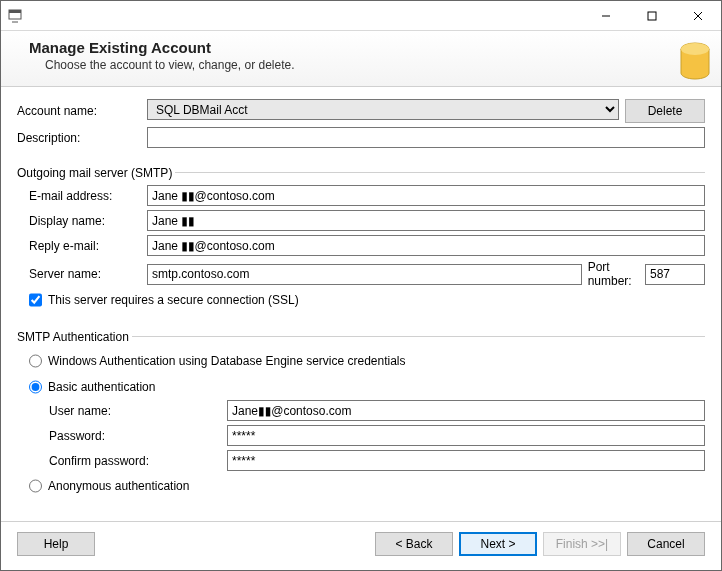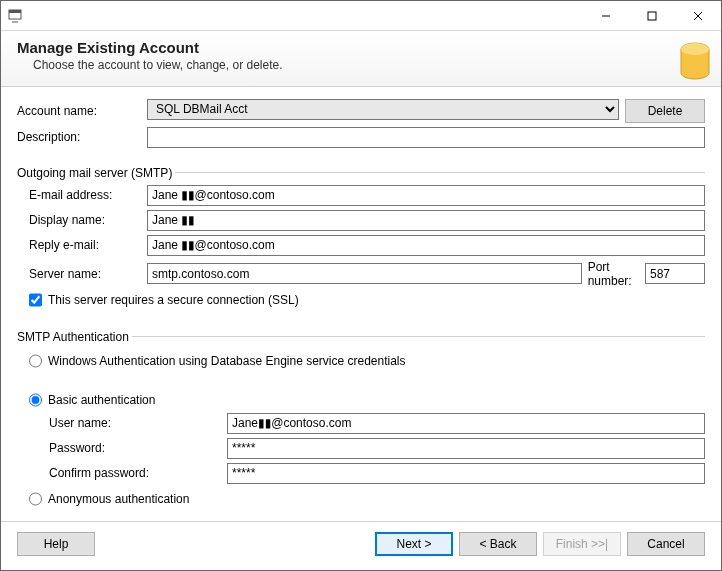--- a/index.html
+++ b/index.html
@@ -7,21 +7,21 @@
   body { width: 722px; height: 571px; border: 1px solid #666; background: #fff; display: flex; flex-direction: column; }
 
   
   .titlebar { height: 30px; background: #fff; display: flex; align-items: center; border-bottom: 1px solid #d9d9d9; }
   .titlebar .ticon { width: 16px; height: 16px; margin: 0 6px 0 6px; display:flex; align-items:center; justify-content:center; color:#555; }
   .titlebar .title { flex: 0 0 auto; color: #000; }
   .titlebar .spacer { flex: 1 1 auto; }
   .titlebar .winbtn { width: 46px; height: 30px; display: flex; align-items: center; justify-content: center; color: #000; }
 
   
-  .header { position: relative; height: 56px; background: linear-gradient(#fff, #f4f4f4); border-bottom: 1px solid #d0d0d0; padding: 8px 16px; }
+  .header { position: relative; height: 56px; background: linear-gradient(#fff, #f4f4f4); border-bottom: 1px solid #d0d0d0; padding: 8px 28px; }
   .header h1 { margin: 0; font-size: 15px; font-weight: 700; color: #222; }
   .header .sub { margin: 2px 0 0 16px; color: #333; }
   .headericon { position: absolute; right: 10px; top: 6px; width: 46px; height: 46px; }
 
   
   .content { flex: 1 1 auto; padding: 12px 16px 8px 16px; overflow: hidden; display:flex; flex-direction:column; }
 
   .row { display: flex; align-items: center; margin-bottom: 4px; }
   .row .label { width: 130px; color: #000; }
   .row .control { flex: 1 1 auto; }
@@ -145,21 +145,21 @@
   <div class="fieldset">
     <span class="legend">SMTP Authentication</span>
     <div class="box">
         <div class="inner">
 
       <label class="rdo">
         <input type="radio" name="auth" style="">
         <span>Windows Authentication using Database Engine service credentials</span>
       </label>
 
-      <label class="rdo" style="margin-top:25px">
+      <label class="rdo" style="margin-top:12px">
         <input type="radio" name="auth" checked="" style="">
         <span>Basic authentication</span>
       </label>
 
       <div style="padding-left:20px; margin-top:6px;">
         <div class="row">
           <div class="label" style="width:178px">User name:</div>
           <div class="control"><input type="text" value="Jane▮▮@contoso.com" style=""></div>
         </div>
         <div class="row">
@@ -179,17 +179,17 @@
 
     </div>
       </div>
   </div>
 
 </div>
 
 <div class="footer">
   <button class="btn help">Help</button>
   <span class="flexsp"></span>
+  <button class="btn">&lt; Back</button>
   <button class="btn primary">Next &gt;</button>
-  <button class="btn">&lt; Back</button>
   <button class="btn" disabled="">Finish &gt;&gt;|</button>
   <button class="btn">Cancel</button>
 </div>
 
 </body></html>

